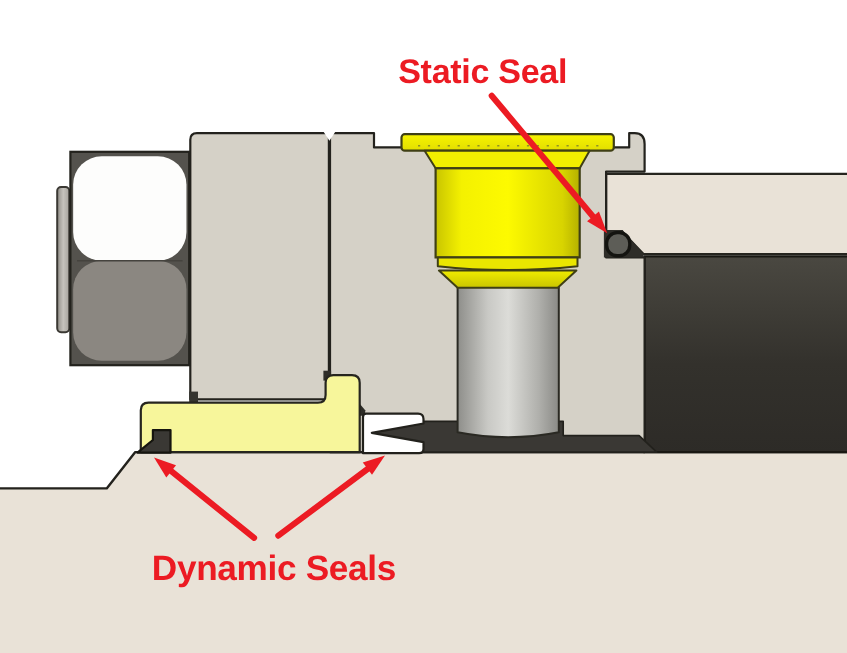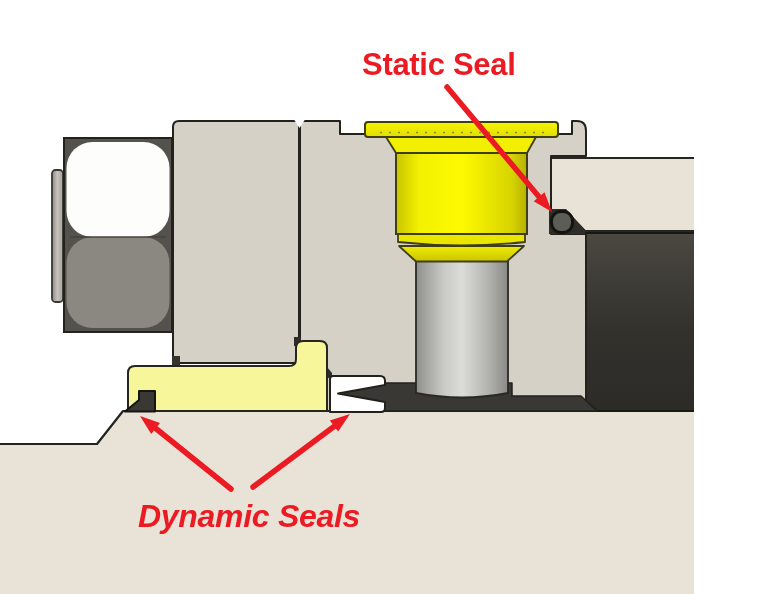--- a/index.html
+++ b/index.html
@@ -1,33 +1,33 @@
 <!DOCTYPE html>
 <html style="--c-accent_red: #ec1b23; --c-body_tan: #d5d1c7; --c-housing_beige: #e9e2d7; --c-bolt_yellow: #f4f000; --c-carrier_pale_yellow: #f7f69b; --c-seal_dark_gray: #5d5d57; --c-cavity_dark: #3a3834; --c-block_dark_top: #4a4841; --c-block_dark_bottom: #2d2b27; --c-steel_light: #d8d8d4; --c-nut_gray: #8b8781; --c-white: #ffffff; --c-outline: #23221d;"><head>
 <meta charset="utf-8">
 <style>
   html,body{margin:0;padding:0;background:#ffffff;}
   .stage{
     position:relative;
-    width:694px;height:594px;
+    width:770px;height:594px;
     overflow:hidden;
     background:#ffffff;
     font-family:"Liberation Sans", sans-serif;
   }
   .stage svg{position:absolute;left:0;top:0;}
   .callout{
     position:absolute;
     font-weight:bold;
     color:var(--c-accent_red,#ec1b23);
     letter-spacing:-0.3px;
     white-space:nowrap;
     line-height:1;
   }
   .callout.static{left:362px;top:49px;font-size:31px;}
-  .callout.dynamic{left:138px;top:500px;font-size:32px;font-style:italic;}
+  .callout.dynamic{left:138px;top:500px;font-size:32px;}
   .arrow-line{stroke:var(--c-accent_red,#ec1b23);stroke-width:5.5;stroke-linecap:round;fill:none;}
   .arrow-head{fill:var(--c-accent_red,#ec1b23);stroke:none;}
 </style>
 </head>
 <body>
 
 <div class="stage">
 
   <svg width="770" height="594" viewBox="0 0 770 594">
     <defs>

